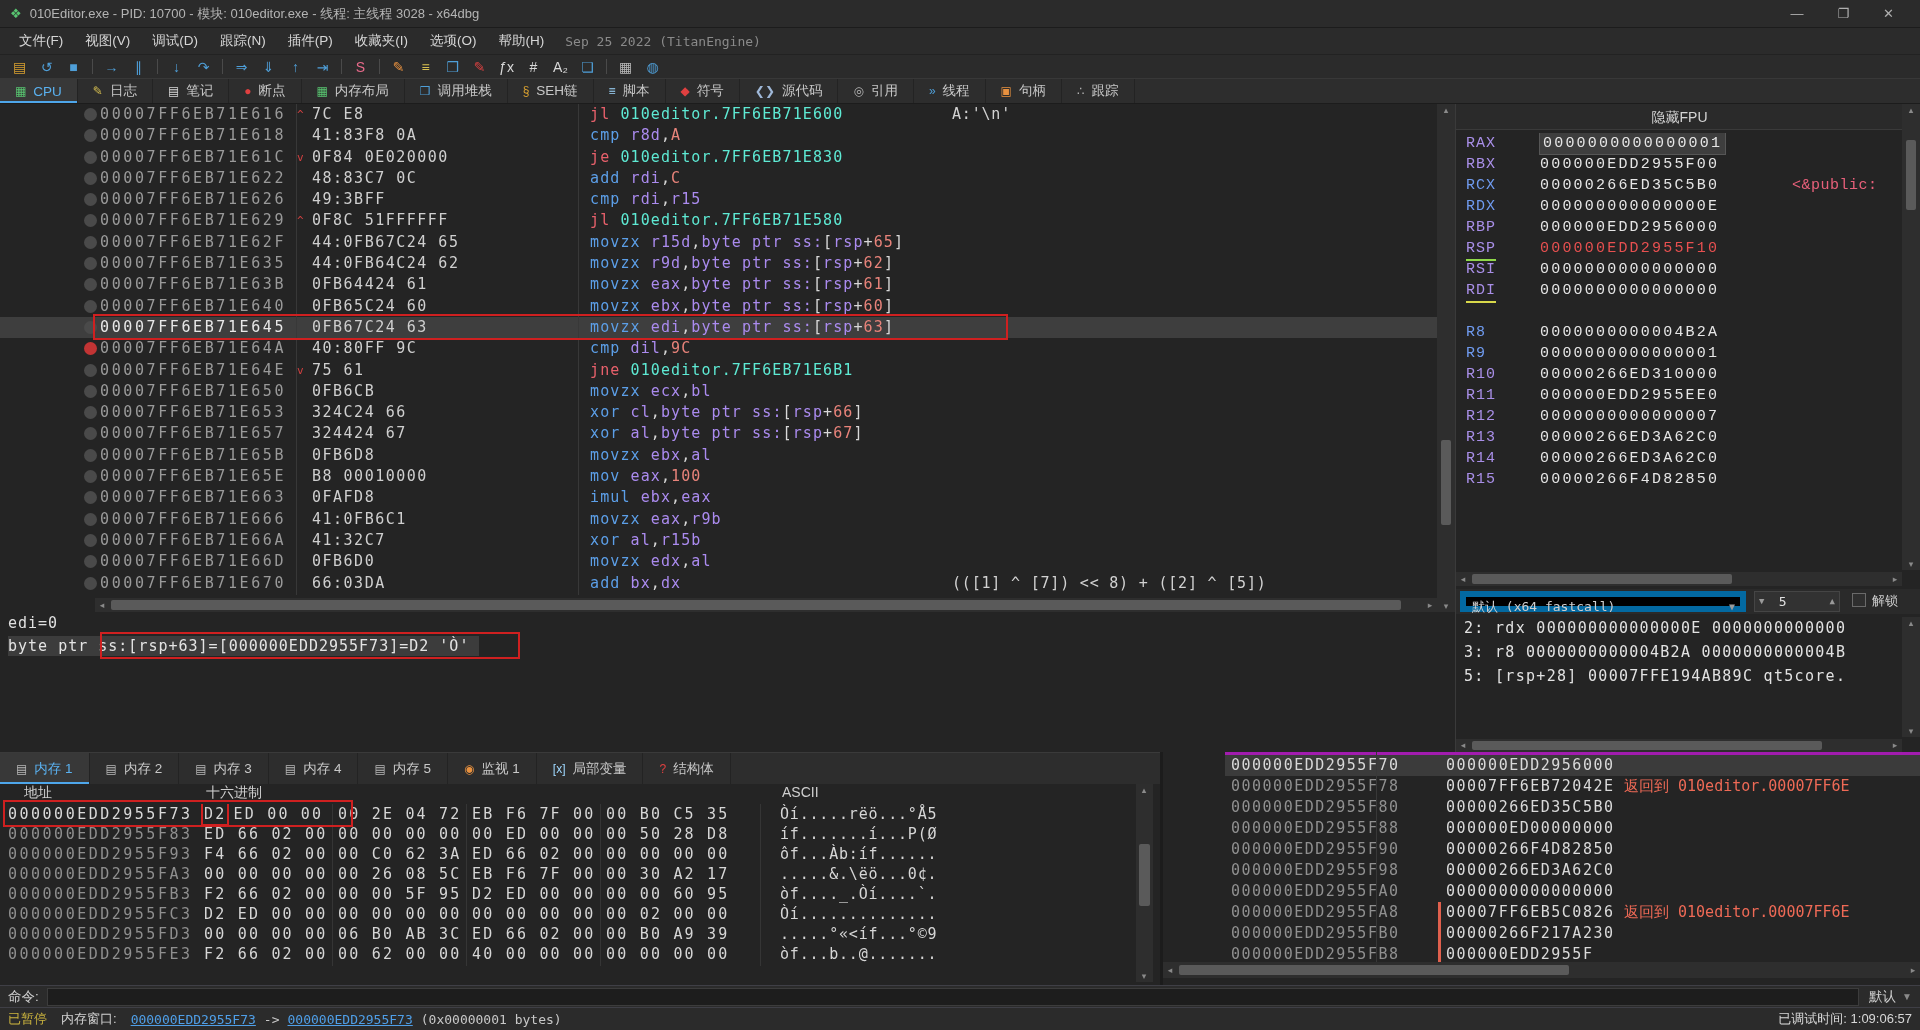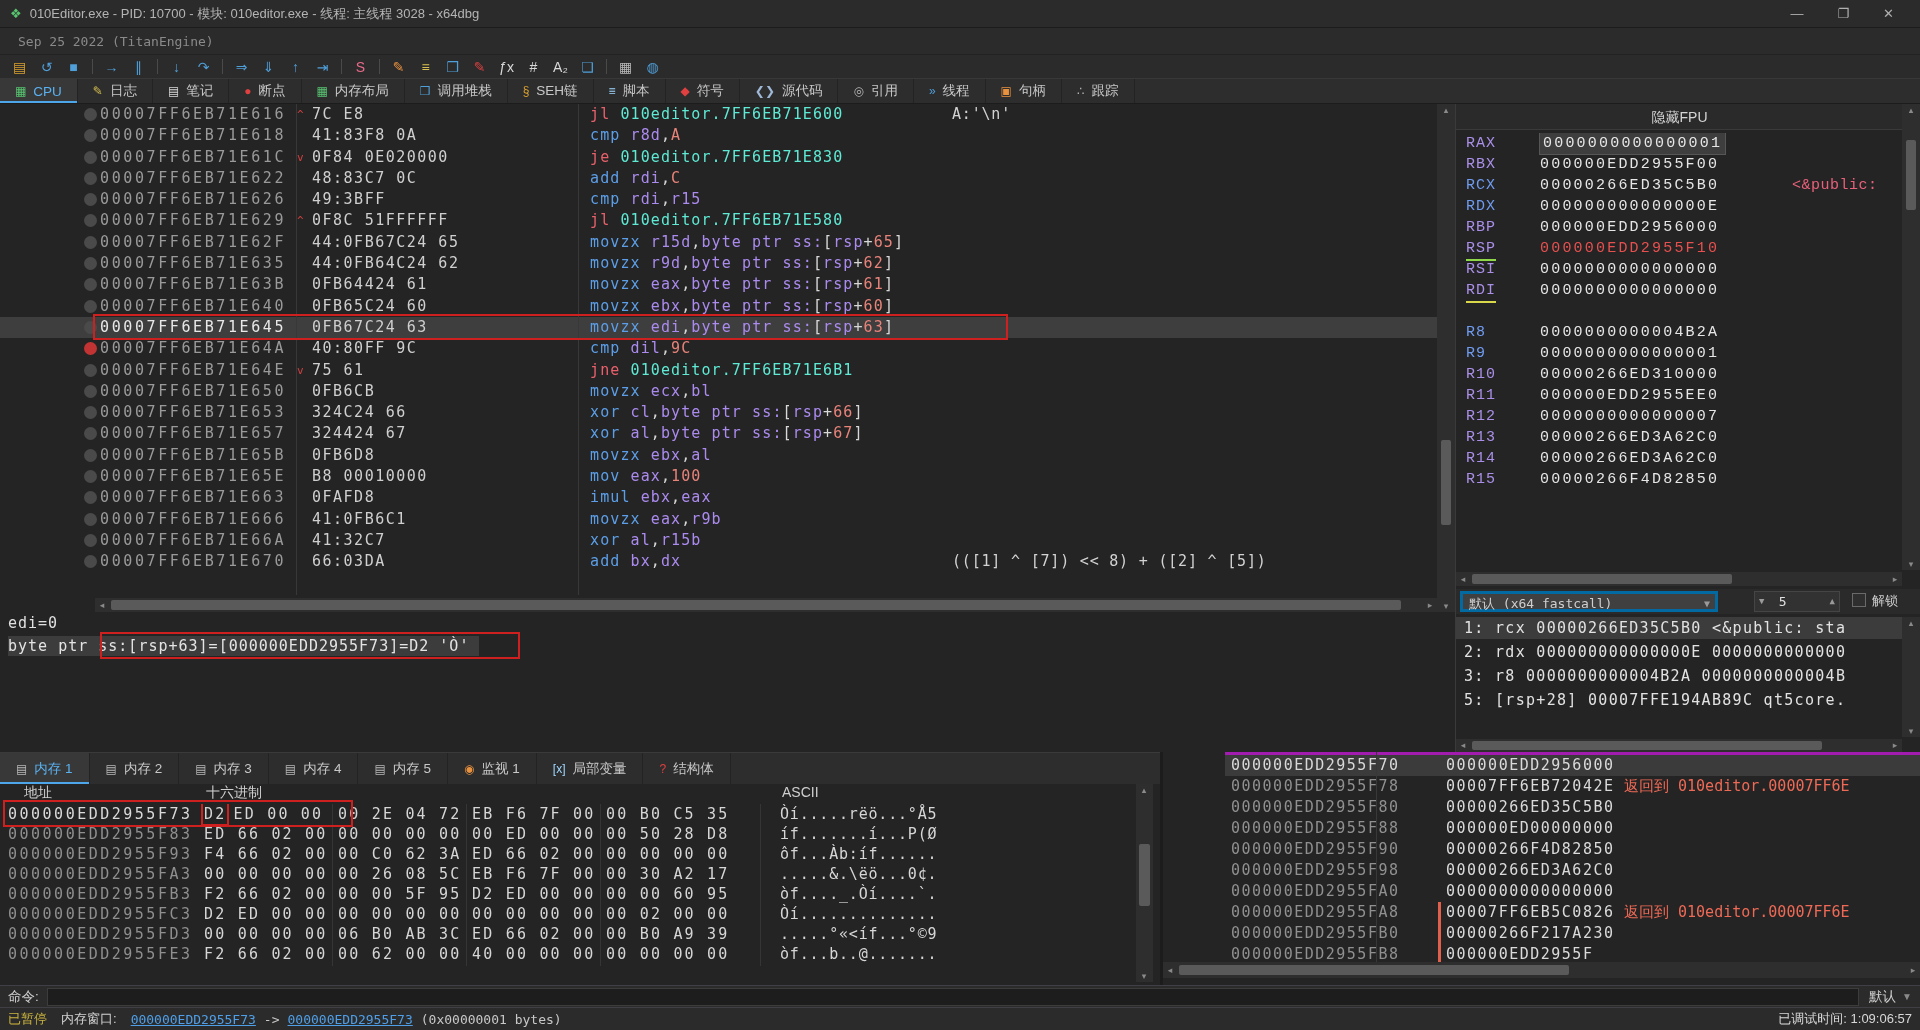--- a/index.html
+++ b/index.html
@@ -68,21 +68,21 @@
 .rrows{position:absolute;left:1456px;top:133px;width:464px;overflow:hidden}
 .rrow{position:relative;height:21px;line-height:21px;font-family:Liberation Mono, monospace;font-size:15px;white-space:nowrap}
 .rname{position:absolute;left:10px;letter-spacing:1px}
 .rval{position:absolute;left:84px;color:#e6e6e6;letter-spacing:2.2px}
 .rextra{position:absolute;left:336px;color:#e8607a;letter-spacing:0.5px}
 .rn-p{color:#a98fe8}.rn-b{color:#6f9bf0}
 .ul-g{border-bottom:2px solid #8fd84a}.ul-y{border-bottom:2px solid #d8d84a}
 .v-red{color:#e85050}
 .val-hl{background:#3e3e3e;outline:1px solid #565656;padding:0 3px}
 .convbar{position:absolute;left:1456px;top:589px;width:464px;height:25px;background:#2a2a2a;font-size:13px}
-.conv-select{position:absolute;left:4px;top:2px;width:258px;height:21px;background:#404040;border:3px solid #0369a1;
+.conv-select{position:absolute;left:4px;top:2px;width:286px;height:21px;background:#000000;border:6px solid #0369a1;
   color:#cfcfcf;line-height:19px;padding:0 6px;font-family:"DejaVu Sans Mono",monospace}
 .conv-caret{position:absolute;right:5px;color:#9a9a9a;font-size:10px}
 .conv-spin{position:absolute;left:298px;top:2px;width:86px;height:21px;background:#323232;border:1px solid #454545;
   color:#e0e0e0;line-height:19px;padding:0 8px;font-family:"DejaVu Sans Mono",monospace}
 .spin-up{position:absolute;right:4px;top:0;color:#9a9a9a;font-size:9px}
 .spin-dn{position:absolute;left:4px;top:0;color:#9a9a9a;font-size:9px}
 .conv-check{position:absolute;left:396px;top:4px;width:14px;height:14px;background:#2f2f2f;border:1px solid #6a6a6a}
 .conv-lock{position:absolute;left:416px;top:3px;color:#cfcfcf}
 .args{position:absolute;left:1456px;top:617px;width:446px;height:118px;overflow:hidden}
 .argrow{position:relative;height:22px;line-height:22px;margin-bottom:2px;font-family:"DejaVu Sans Mono",monospace;
@@ -145,20 +145,31 @@
     <span class="app-icon">❖</span>
     <span class="title">010Editor.exe - PID: 10700 - 模块: 010editor.exe - 线程: 主线程 3028 - x64dbg</span>
     <span class="win-controls">
       <span>—</span>
       <span>❐</span>
       <span>✕</span>
     </span>
   </div>
 
   <div class="menubar">
+    <div class="menu-items">
+
+    <span class="menu-item">文件(F)</span>
+        <span class="menu-item">视图(V)</span>
+        <span class="menu-item">调试(D)</span>
+        <span class="menu-item">跟踪(N)</span>
+        <span class="menu-item">插件(P)</span>
+        <span class="menu-item">收藏夹(I)</span>
+        <span class="menu-item">选项(O)</span>
+        <span class="menu-item">帮助(H)</span>
+      </div>
     <span class="build-info">Sep 25 2022 (TitanEngine)</span>
   </div>
 
   <div class="toolbar">
 
   <span class="tool-icon" style="color: rgb(216, 160, 48);">▤</span>
       <span class="tool-icon" style="color: rgb(79, 159, 216);">↺</span>
       <span class="tool-icon" style="color: rgb(79, 159, 216);">■</span>
       <span class="tool-icon sep"></span>
       <span class="tool-icon" style="color: rgb(79, 159, 216);">→</span>
@@ -441,20 +452,28 @@
 
       <div class="drow">
         <span class="dot"></span>
         <span class="daddr">00007FF6EB71E66A</span>
         <span class="djm"></span>
         <span class="dbytes">41:32C7</span>
         <span class="dins"><span class="tk-mn">xor </span><span class="tk-reg">al</span><span class="tk-txt">,</span><span class="tk-reg">r15b</span></span>
         <span class="dcmt"></span>
       </div>
 
+      <div class="drow">
+        <span class="dot"></span>
+        <span class="daddr">00007FF6EB71E66D</span>
+        <span class="djm"></span>
+        <span class="dbytes">0FB6D0</span>
+        <span class="dins"><span class="tk-mn">movzx </span><span class="tk-reg">edx</span><span class="tk-txt">,</span><span class="tk-reg">al</span></span>
+        <span class="dcmt"></span>
+      </div>
 
       <div class="drow">
         <span class="dot"></span>
         <span class="daddr">00007FF6EB71E670</span>
         <span class="djm"></span>
         <span class="dbytes">66:03DA</span>
         <span class="dins"><span class="tk-mn">add </span><span class="tk-reg">bx</span><span class="tk-txt">,</span><span class="tk-reg">dx</span></span>
         <span class="dcmt">(([1] ^ [7]) &lt;&lt; 8) + ([2] ^ [5])</span>
       </div>
     </div>
@@ -604,21 +623,20 @@
       <span class="spin-dn">▼</span>
       &nbsp;&nbsp;<span>5</span>
       <span class="spin-up">▲</span>
     </span>
     <span class="conv-check"></span>
     <span class="conv-lock">解锁</span>
   </div>
 
   <div class="args">
 
-  <div class="argrow sel">1: rcx 00000266ED35C5B0 &lt;&amp;public: sta</div>
       <div class="argrow">2: rdx 000000000000000E 0000000000000</div>
       <div class="argrow">3: r8 0000000000004B2A 0000000000004B</div>
       <div class="argrow">5: [rsp+28] 00007FFE194AB89C qt5core.</div>
     </div>
   <div class="sb" style="left:1902px;top:617px;width:18px;height:120px">
     <span class="arr" style="left:2px;top:0">▴</span>
     <span class="arr" style="left:2px;bottom:0">▾</span>
   </div>
   <div class="sb" style="left:1456px;top:739px;width:446px;height:13px">
     <span class="arr" style="left:0;top:0">◂</span>

